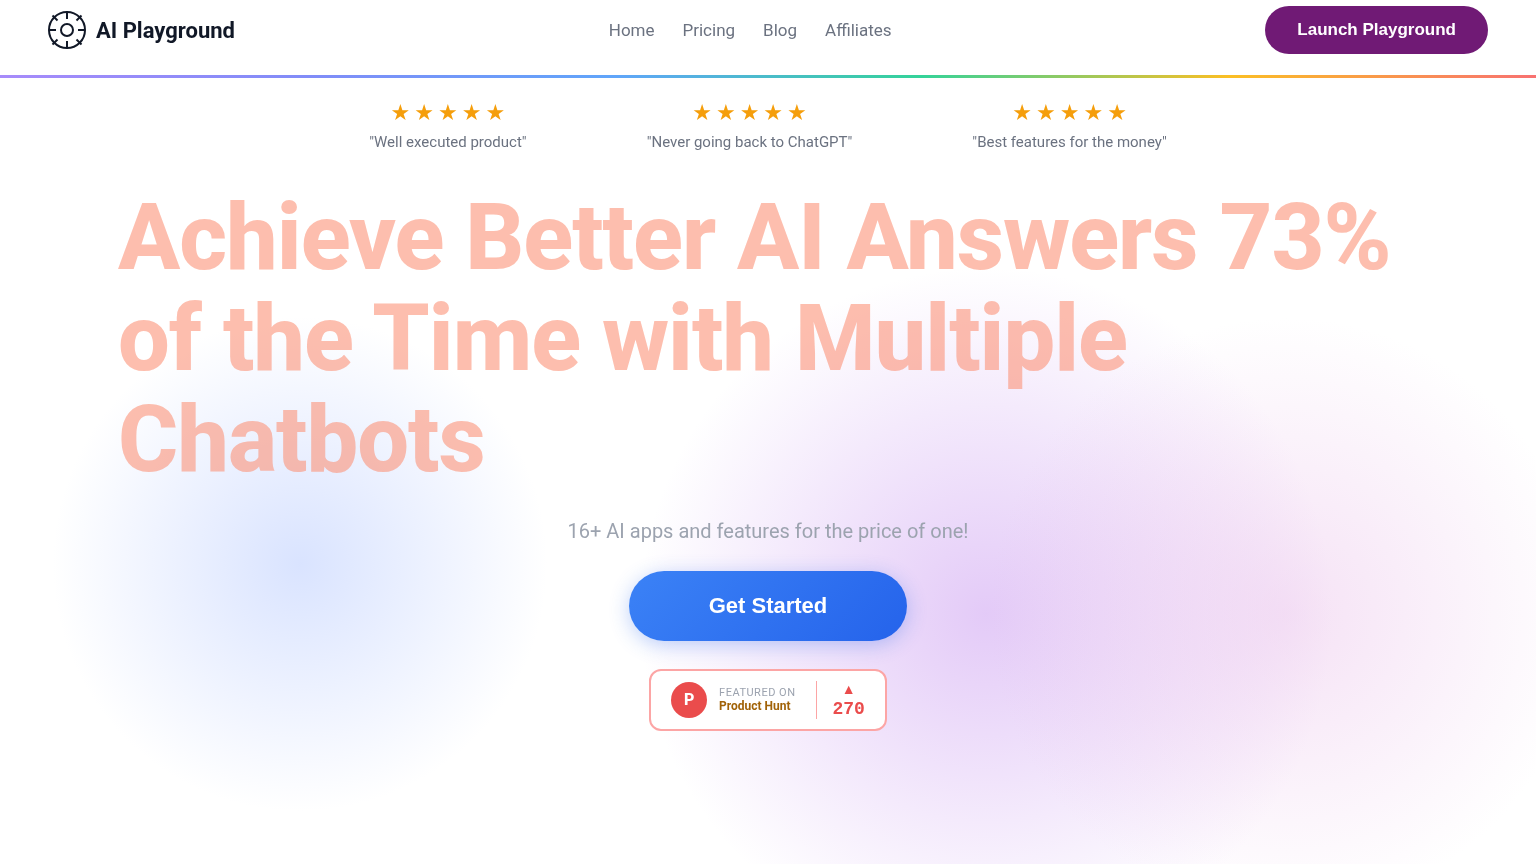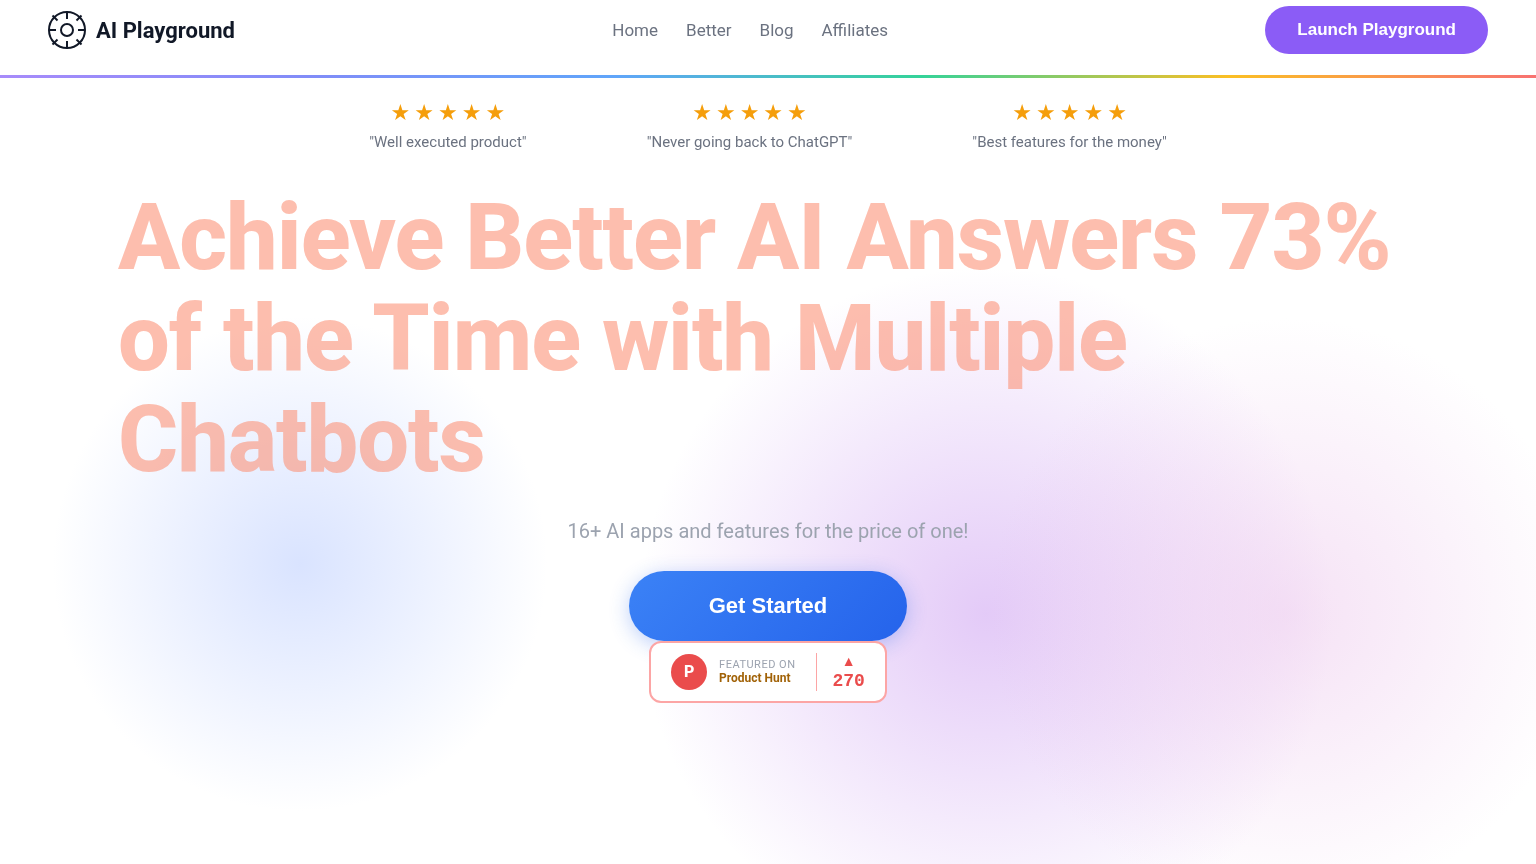--- a/index.html
+++ b/index.html
@@ -99,21 +99,21 @@
     }
 
     .nav-link {
       font-size: 17px;
       color: #6b7280;
       text-decoration: none;
       cursor: pointer;
     }
 
     .btn-launch {
-      background: #8b5cf6;
+      background: #701a75;
       color: white;
       border: none;
       border-radius: 30px;
       padding: 14px 32px;
       font-size: 17px;
       font-weight: 600;
       cursor: pointer;
     }
 
     
@@ -176,20 +176,21 @@
     
     .btn-get-started {
       background: linear-gradient(135deg, #3b82f6 0%, #2563eb 100%);
       color: white;
       border: none;
       border-radius: 50px;
       padding: 22px 80px;
       font-size: 22px;
       font-weight: 600;
       cursor: pointer;
+      margin-bottom: 28px;
       box-shadow: 0 4px 20px rgba(37, 99, 235, 0.3);
     }
 
     
     .product-hunt-badge {
       display: flex;
       align-items: center;
       gap: 12px;
       border: 2px solid #fca5a5;
       border-radius: 12px;
@@ -272,21 +273,21 @@
       <line x1="4.5" y1="4.5" x2="9.5" y2="9.5" stroke="#111827" stroke-width="2"></line>
       <line x1="28.5" y1="28.5" x2="33.5" y2="33.5" stroke="#111827" stroke-width="2"></line>
       <line x1="33.5" y1="4.5" x2="28.5" y2="9.5" stroke="#111827" stroke-width="2"></line>
       <line x1="9.5" y1="28.5" x2="4.5" y2="33.5" stroke="#111827" stroke-width="2"></line>
     </svg>
     <span class="logo-text">AI Playground</span>
   </a>
 
   <div class="nav-links">
     <a class="nav-link" href="#">Home</a>
-    <a class="nav-link" href="#">Better</a>
+    <a class="nav-link" href="#">Pricing</a>
     <a class="nav-link" href="#">Blog</a>
     <a class="nav-link" href="#">Affiliates</a>
   </div>
 
   <button class="btn-launch">Launch Playground</button>
 </nav>
 
 <div class="top-border"></div>
 
 <main>

